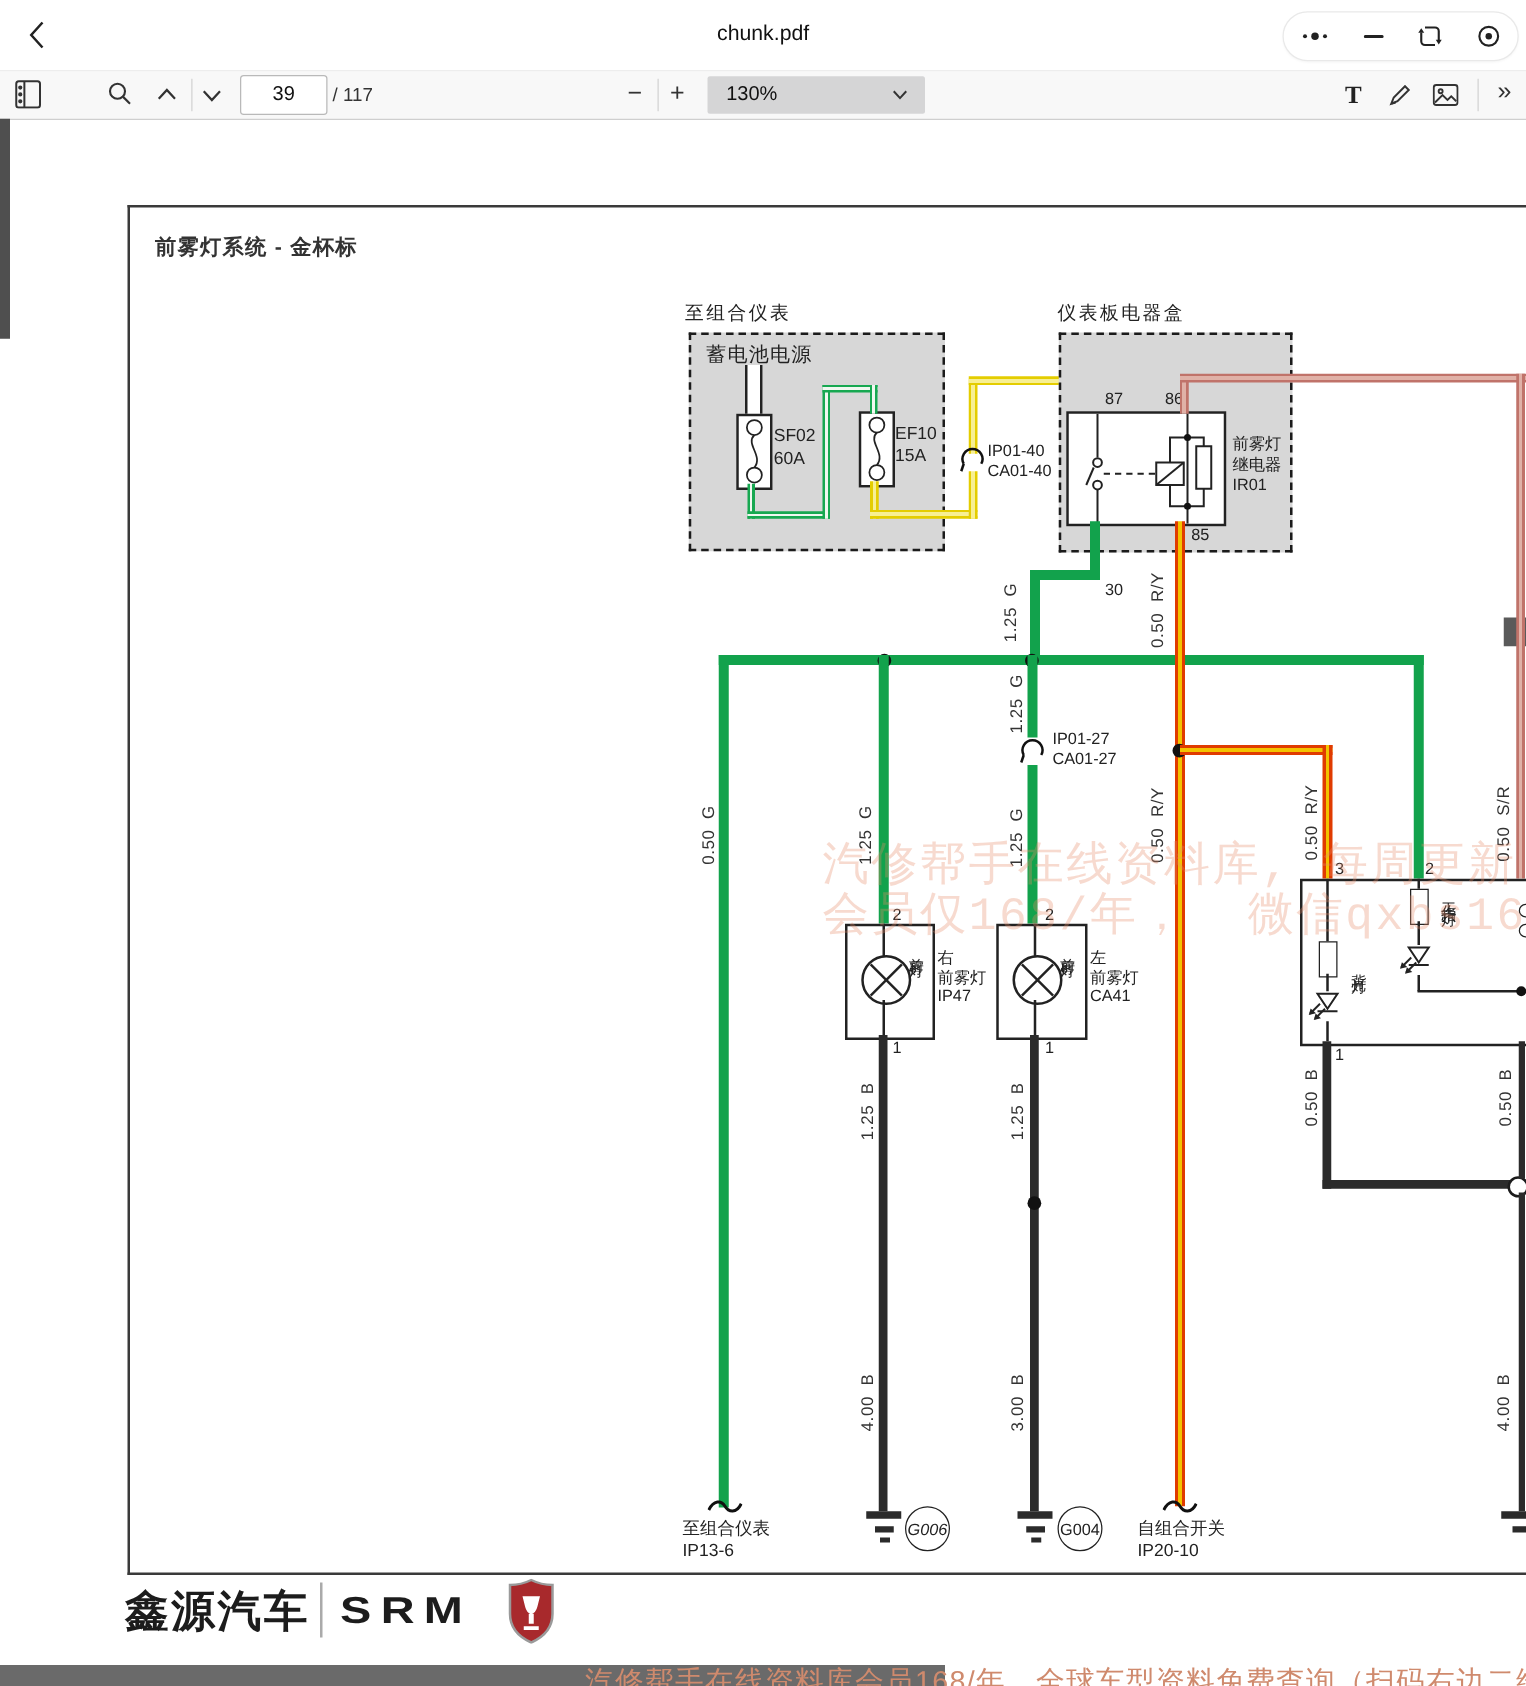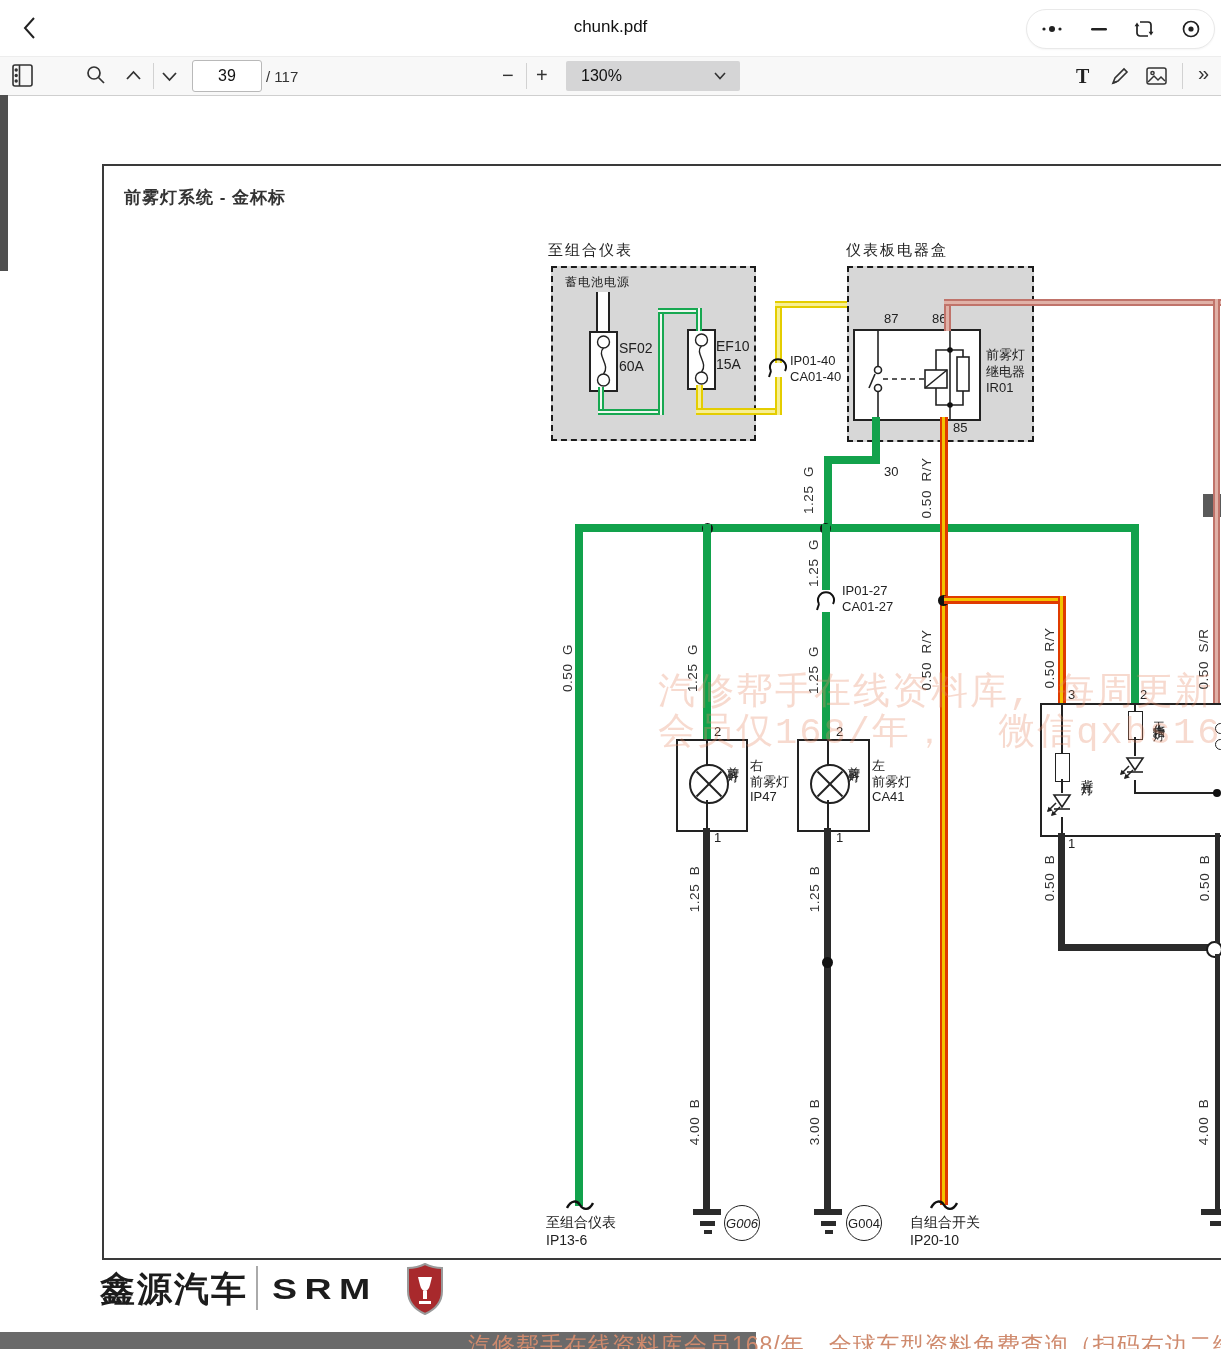--- a/index.html
+++ b/index.html
@@ -155,21 +155,21 @@
 
   <div class="abs leftstrip"></div>
   <div class="abs scrollthumb"></div>
   <div class="abs botbar"></div>
 
   <div class="abs frame"></div>
   <div class="abs subtitle">前雾灯系统 - 金杯标</div>
 
   <div class="abs boxlab" style="left:548px;top:241px;">至组合仪表</div>
   <div class="abs gbox" style="left:551px;top:266px;width:201px;height:171px;"></div>
-  <div class="abs" style="left:565px;top:274px;font-size:12px;letter-spacing:1px;">蓄电池电源</div>
+  <div class="abs" style="left:565px;top:274px;font-size:16px;letter-spacing:1px;">蓄电池电源</div>
   <div class="abs" style="left:596px;top:292px;width:10px;height:40px;background:#fff;border-left:2px solid #222;border-right:2px solid #222;"></div>
 
   <div class="abs wbox" style="left:589px;top:331px;width:25px;height:57px;">
     <svg width="25" height="57" viewBox="0 0 25 57" fill="none" stroke="#222" stroke-width="1.4">
       <circle cx="12.5" cy="9" r="6" fill="#fff"></circle>
         <circle cx="12.5" cy="47" r="6" fill="#fff"></circle>
       <path d="M12.5,15 C5,22 20,32 12.5,41"></path>
     </svg>
   </div>
   <div class="abs lab" style="left:619px;top:340px;font-size:14px;">SF02</div>

